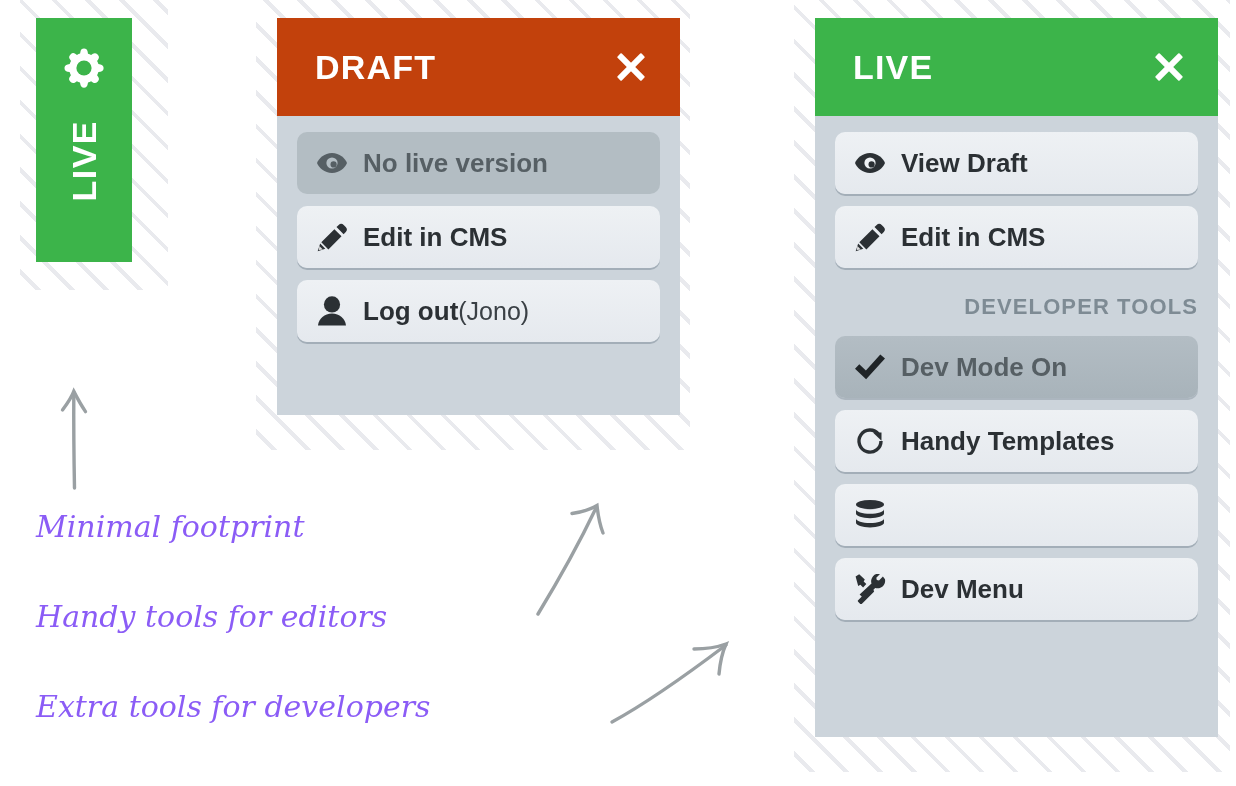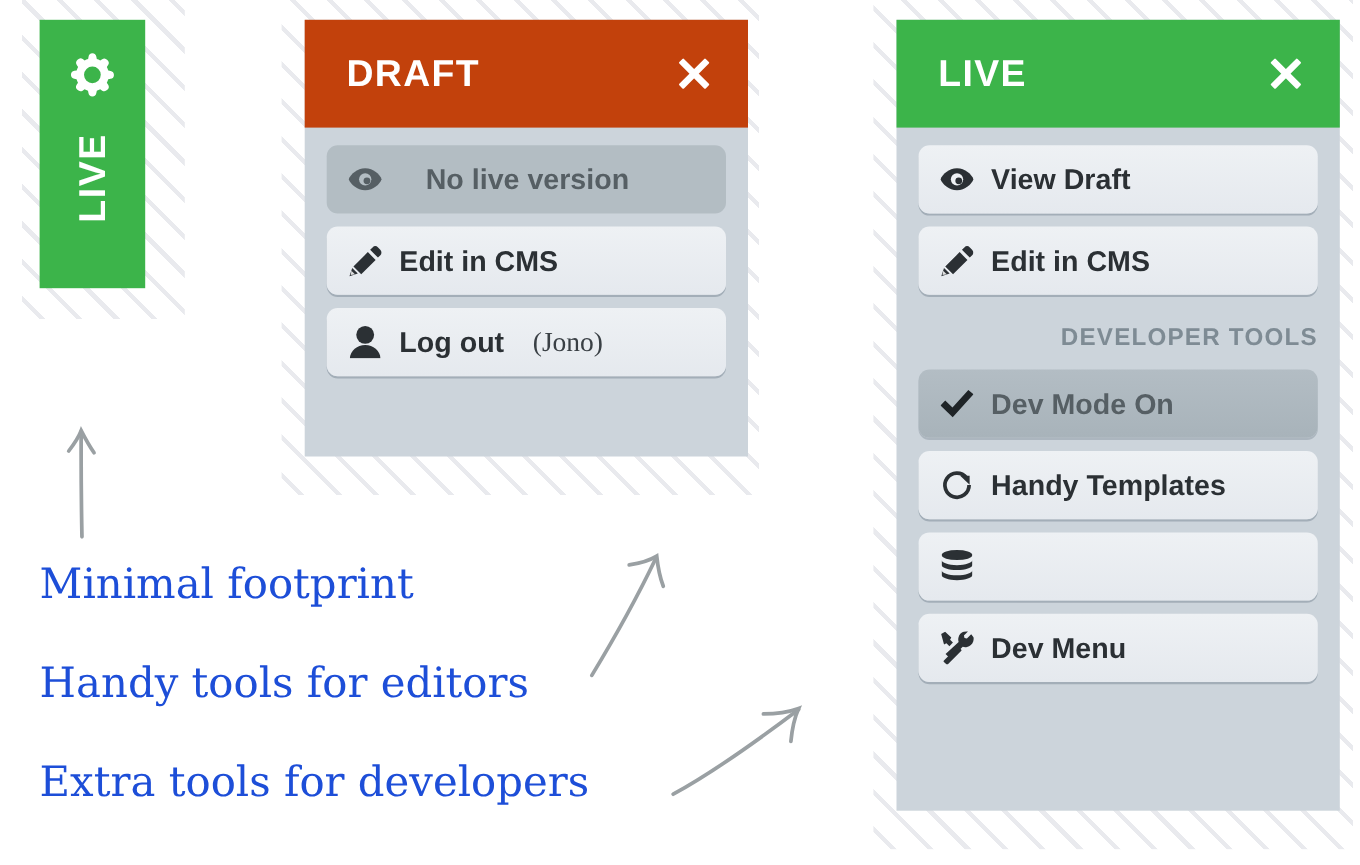--- a/index.html
+++ b/index.html
@@ -98,31 +98,29 @@
     font-size:26px;
     font-weight:bold;
     color:#2b3034;
     line-height:1;
     white-space:nowrap;
   }
   .item .sub{
     font-size:25px;
     font-weight:normal;
     color:#3a4045;
-    margin-left:26px;
+    margin-left:0;
     line-height:1;
     white-space:nowrap;
-    font-family:Liberation Serif, serif;
   }
   
   .item.disabled{
     background:#b3bdc3;
     box-shadow:none;
     cursor:default;
-    gap:24px;
   }
   .item.disabled .lbl{color:#565f64;}
   .item.disabled .ico svg{fill:#565f64;}
   
   .item.active{
     background:linear-gradient(to bottom,#b3bdc4 0%,#a8b3ba 100%);
     box-shadow:0 2px 0 rgba(150,162,172,.6);
   }
   .item.active .lbl{color:#565f64;}
   .item.active .ico svg{fill:#1f2427;}
@@ -157,22 +155,23 @@
     transform:rotate(180deg);
     margin-top:24px;
     line-height:1;
     user-select:none;
   }
 
   
   .note{
     position:absolute;
     font-family:"DejaVu Serif","Liberation Serif",serif;
-    font-size:38px;
-    color:#1d4ed8;
+    font-style:italic;
+    font-size:30px;
+    color:#8b5cf6;
     white-space:nowrap;
     line-height:1;
     user-select:none;
   }
   .arrow{position:absolute;}
 </style>
 </head>
 <body>
 
 <div class="stage">

